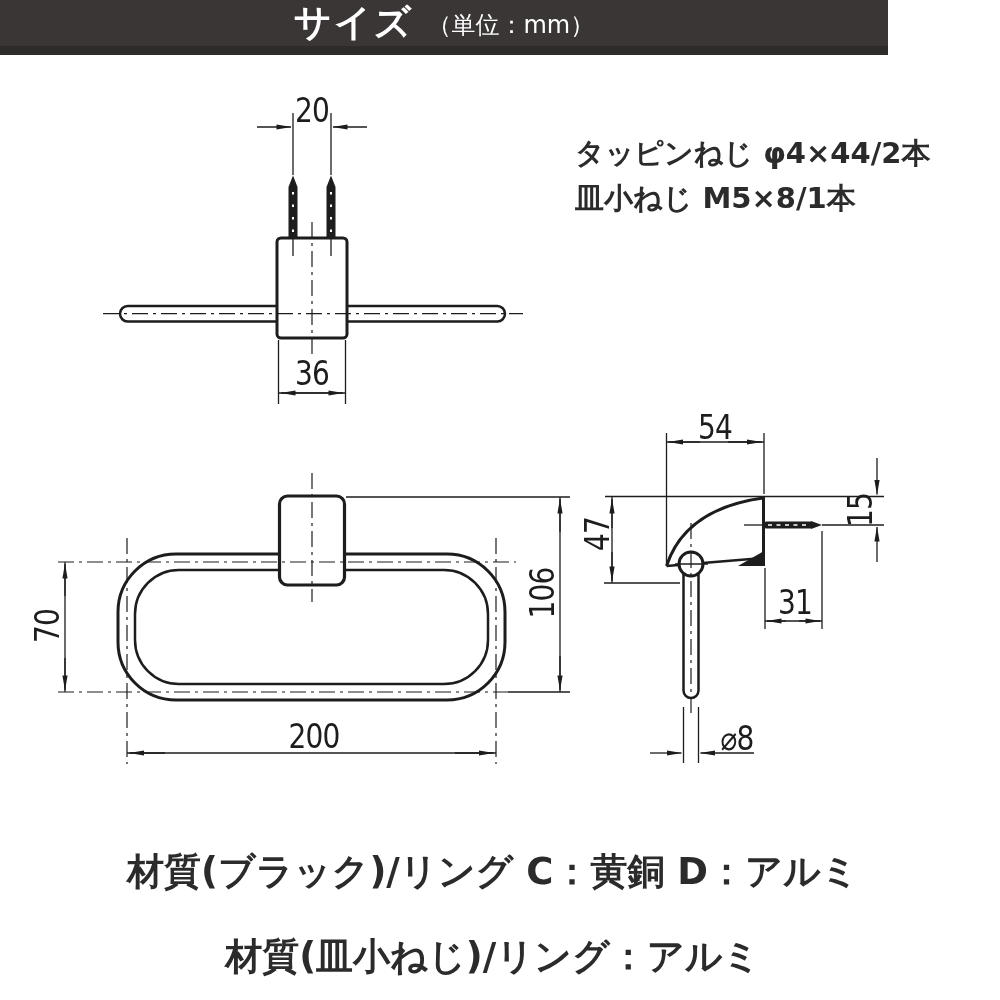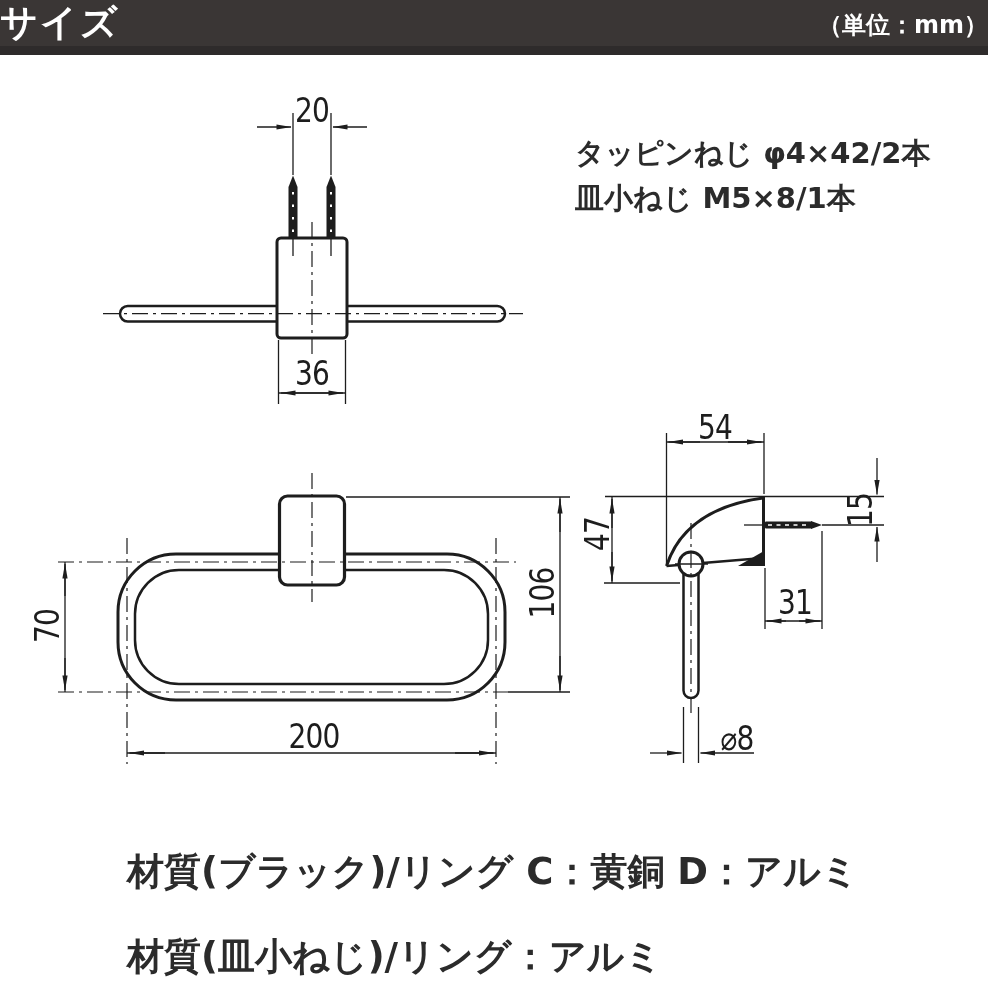--- a/index.html
+++ b/index.html
@@ -1,25 +1,25 @@
 <!DOCTYPE html>
 <html><head>
 <meta charset="utf-8">
 <style>
   html,body{margin:0;padding:0;}
   body{width:1000px;height:1000px;position:relative;background:#ffffff;overflow:hidden;
        font-family:"DejaVu Sans",sans-serif;}
   .stage{position:absolute;inset:0;width:1000px;height:1000px;}
 
   
-  .hdr{position:absolute;top:0;left:0;width:988px;height:46px;background:#3a3635;
-       border-bottom:9px solid #2e2b2b;display:flex;align-items:center;justify-content:space-between;
+  .hdr{position:absolute;top:0;left:0;width:888px;height:46px;background:#3a3635;
+       border-bottom:9px solid #2e2b2b;display:flex;align-items:center;justify-content:center;
        gap:14px;color:#ffffff;}
   .hdr .ttl{font-size:37px;font-weight:700;letter-spacing:2px;}
-  .hdr .unit{font-size:24px;font-weight:700;margin-top:3px;}
+  .hdr .unit{font-size:24px;font-weight:400;margin-top:3px;}
 
   
   svg.draw{position:absolute;left:0;top:0;}
   .tn{stroke:#1d1d1d;stroke-width:1.3;fill:none;}
   .cl{stroke:#1d1d1d;stroke-width:1.2;fill:none;stroke-dasharray:16 5 3 5;}
   .tk3{stroke:#1d1d1d;stroke-width:3;fill:#ffffff;}
   .tk32{stroke:#1d1d1d;stroke-width:3.2;fill:#ffffff;}
   .tk25{stroke:#1d1d1d;stroke-width:2.5;fill:#ffffff;}
   .ln3{stroke:#1d1d1d;stroke-width:3;fill:none;}
   .ln25{stroke:#1d1d1d;stroke-width:2.5;fill:none;}
@@ -29,21 +29,21 @@
 
   
   .dim{position:absolute;font-size:33px;color:#1d1d1d;letter-spacing:-1px;white-space:nowrap;
        transform:translate(-50%,-50%) scaleX(.85);}
   .dim.rot{transform:translate(-50%,-50%) rotate(-90deg) scaleX(.85);}
 
   
   .acc{position:absolute;left:575px;top:131px;color:#2b2b2b;font-size:29px;font-weight:600;
        line-height:45px;white-space:nowrap;}
   .mat{position:absolute;left:127px;top:853px;color:#2b2b2b;font-size:37px;font-weight:700;
-       line-height:37px;white-space:nowrap;}
+       line-height:37px;white-space:nowrap;text-align:center;}
   .mat .m2{margin-top:48px;}
 </style>
 </head>
 <body>
 
 <div class="stage">
 
   <div class="hdr">
     <span class="ttl">サイズ</span>
     <span class="unit">（単位：mm）</span>
@@ -166,21 +166,21 @@
   <span class="dim rot" style="left:47px;top:626px;">70</span>
   <span class="dim" style="left:314px;top:736px;">200</span>
   <span class="dim rot" style="left:542px;top:593px;">106</span>
   <span class="dim" style="left:715px;top:427px;">54</span>
   <span class="dim rot" style="left:597px;top:534px;">47</span>
   <span class="dim rot" style="left:860px;top:510px;">15</span>
   <span class="dim" style="left:795px;top:602px;">31</span>
   <span class="dim" style="left:737px;top:738px;">⌀8</span>
 
   <div class="acc">
-    <div>タッピンねじ φ4×42/2本</div>
+    <div>タッピンねじ φ4×44/2本</div>
     <div>皿小ねじ M5×8/1本</div>
   </div>
 
   <div class="mat">
     <div>材質(ブラック)/リング C：黄銅 D：アルミ</div>
     <div class="m2">材質(皿小ねじ)/リング：アルミ</div>
   </div>
 
 </div>
 

